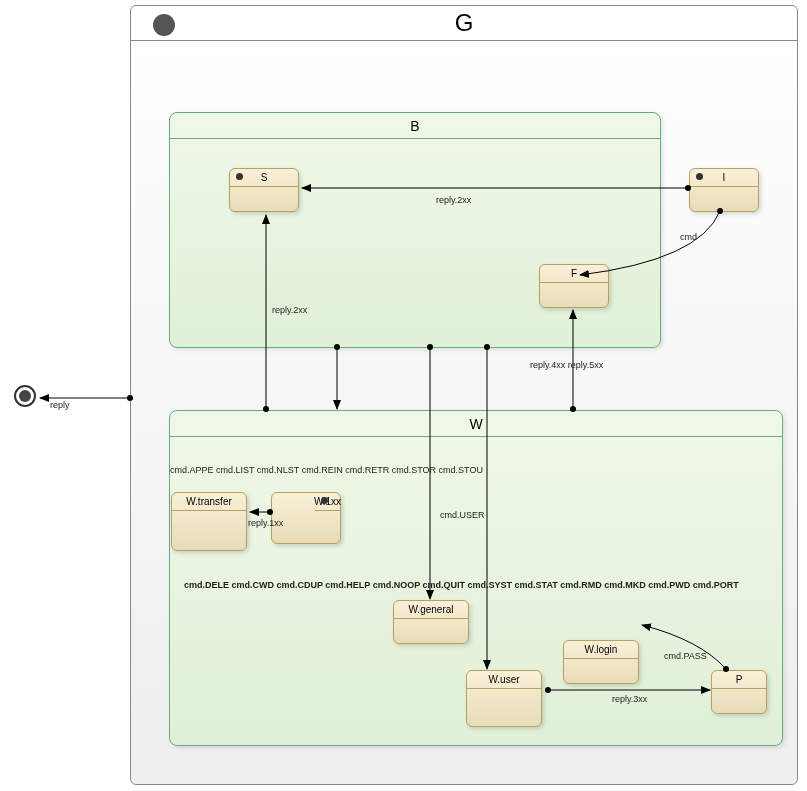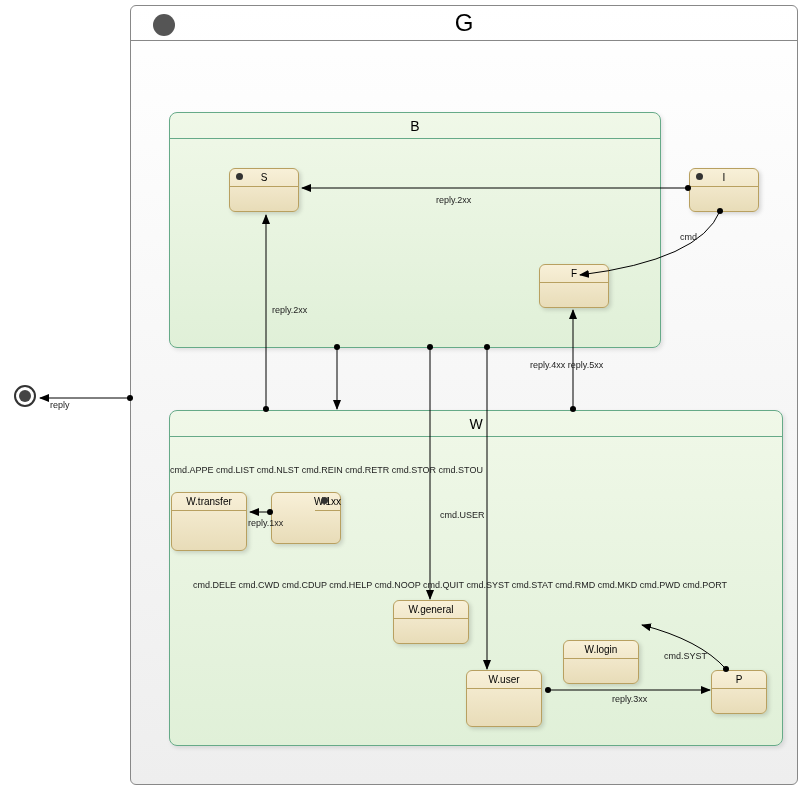--- a/index.html
+++ b/index.html
@@ -183,17 +183,17 @@
   </svg>
 
   <span class="edge-label" style="left:50px; top:400px;">reply</span>
   <span class="edge-label" style="left:436px; top:195px;">reply.2xx</span>
   <span class="edge-label" style="left:680px; top:232px;">cmd</span>
   <span class="edge-label" style="left:272px; top:305px;">reply.2xx</span>
   <span class="edge-label" style="left:530px; top:360px;">reply.4xx reply.5xx</span>
   <span class="edge-label" style="left:440px; top:510px;">cmd.USER</span>
   <span class="edge-label" style="left:170px; top:465px;">cmd.APPE cmd.LIST cmd.NLST cmd.REIN cmd.RETR cmd.STOR cmd.STOU</span>
   <span class="edge-label" style="left:248px; top:518px;">reply.1xx</span>
-  <span class="edge-label" style="left:193px; top:580px;">cmd.DELE cmd.CWD cmd.CDUP cmd.HELP cmd.NOOP cmd.QUIT cmd.SYST cmd.STAT cmd.RMD cmd.MKD cmd.PWD cmd.PORT</span>
-  <span class="edge-label" style="left:664px; top:651px;">cmd.SYST</span>
+  <span class="edge-label" style="left:184px; top:580px;font-weight:bold;">cmd.DELE cmd.CWD cmd.CDUP cmd.HELP cmd.NOOP cmd.QUIT cmd.SYST cmd.STAT cmd.RMD cmd.MKD cmd.PWD cmd.PORT</span>
+  <span class="edge-label" style="left:664px; top:651px;">cmd.PASS</span>
   <span class="edge-label" style="left:612px; top:694px;">reply.3xx</span>
 
 </div>
 
 </body></html>

